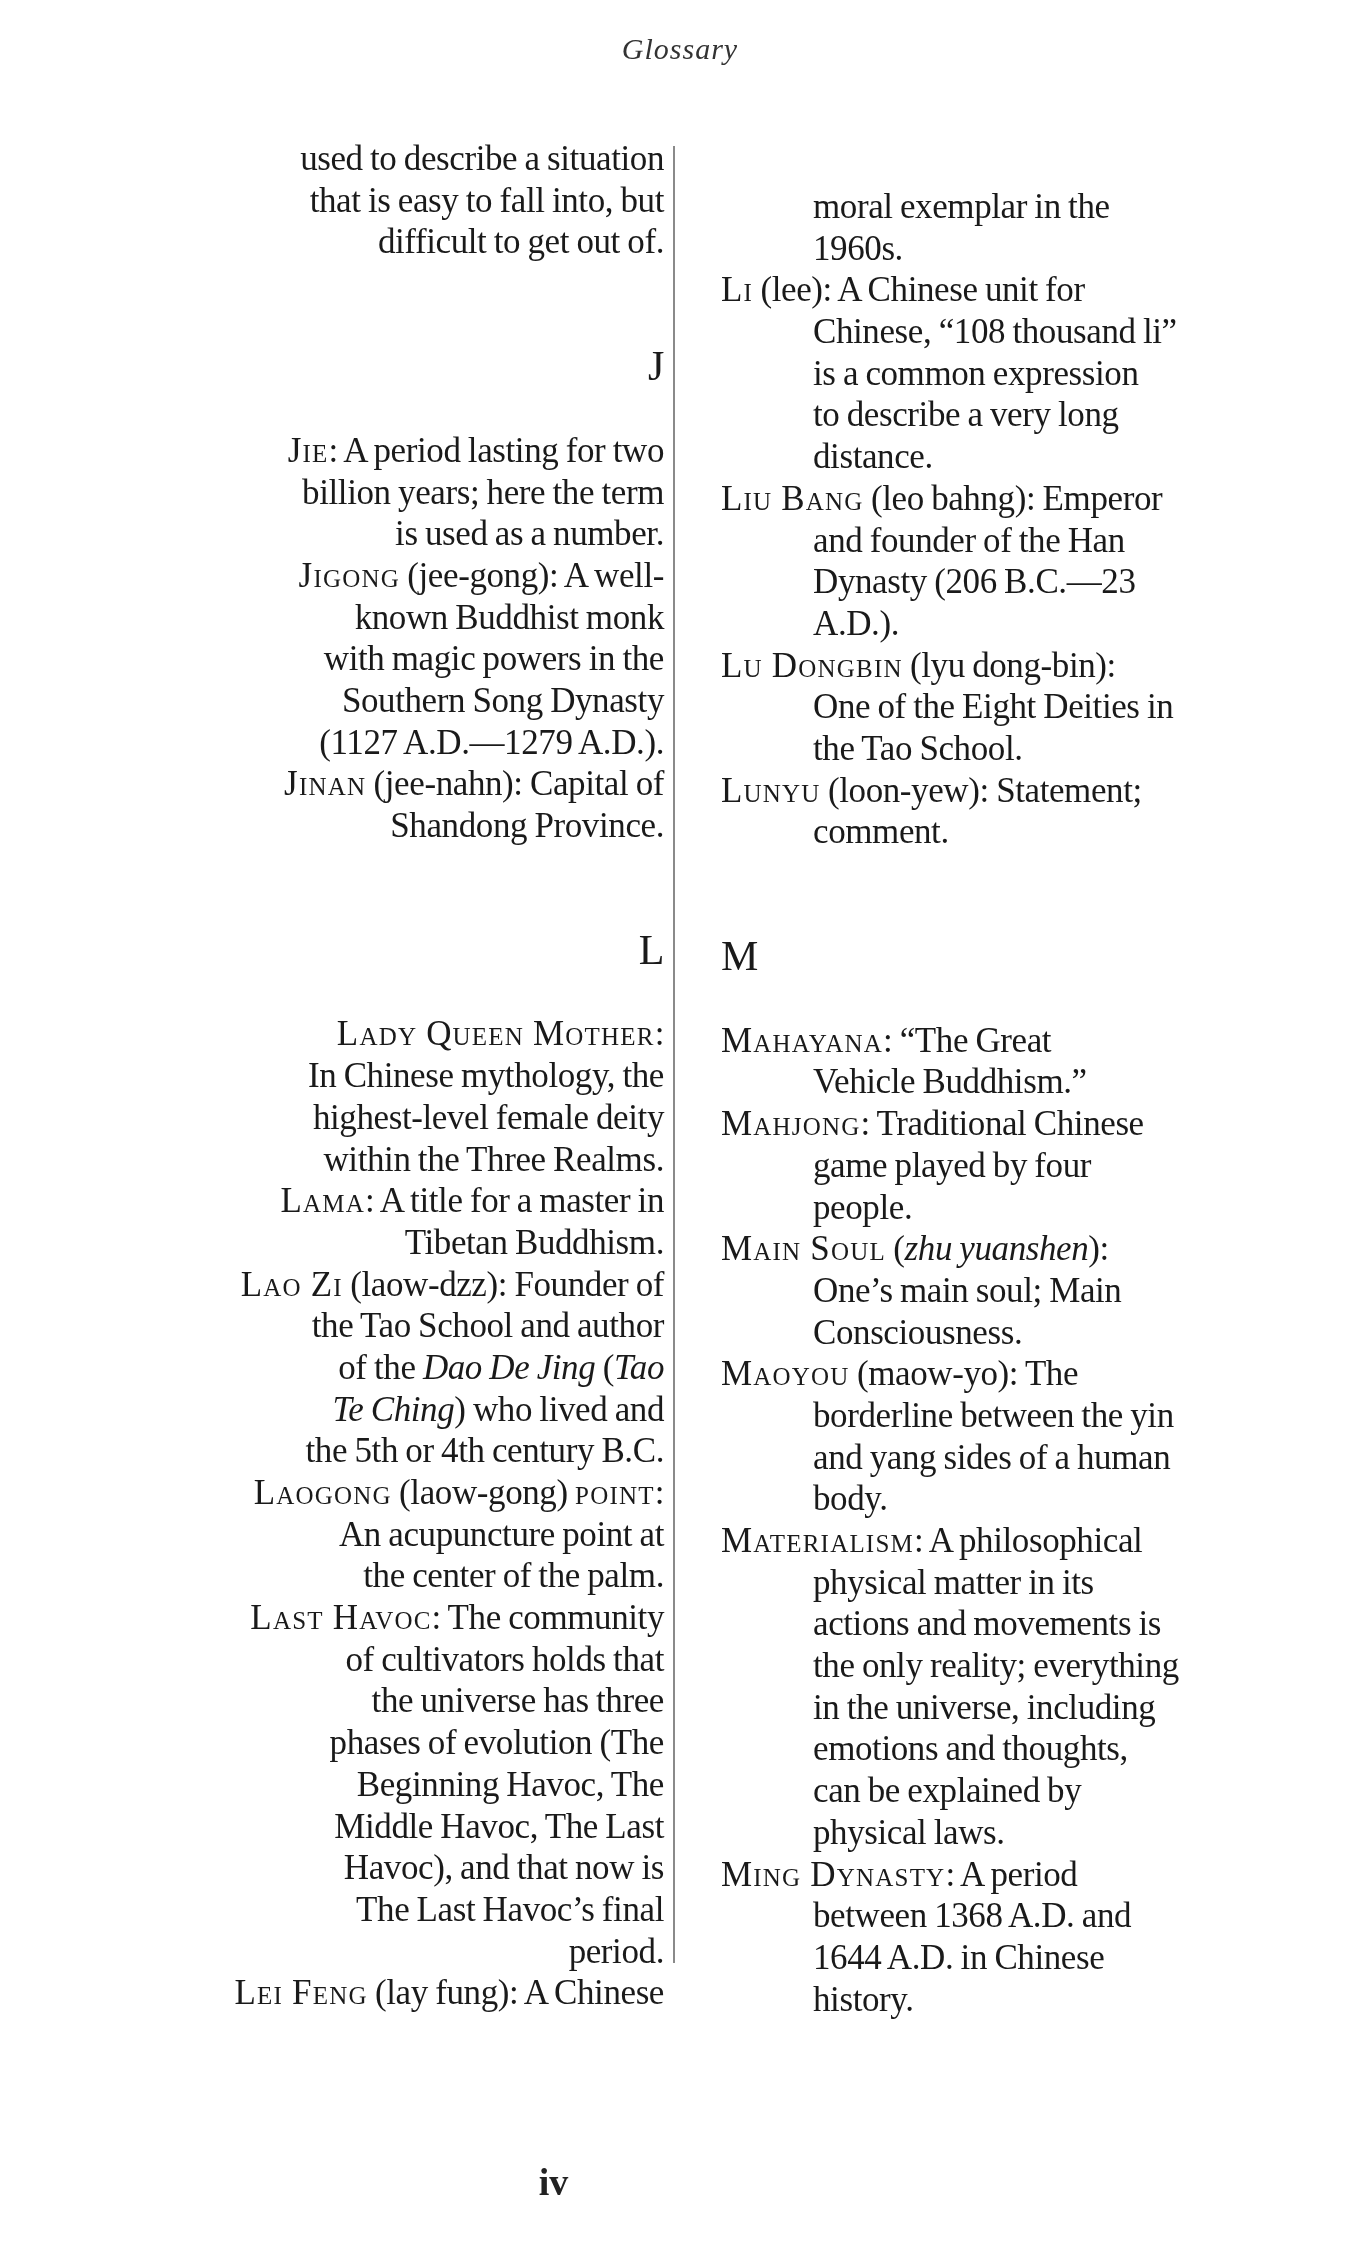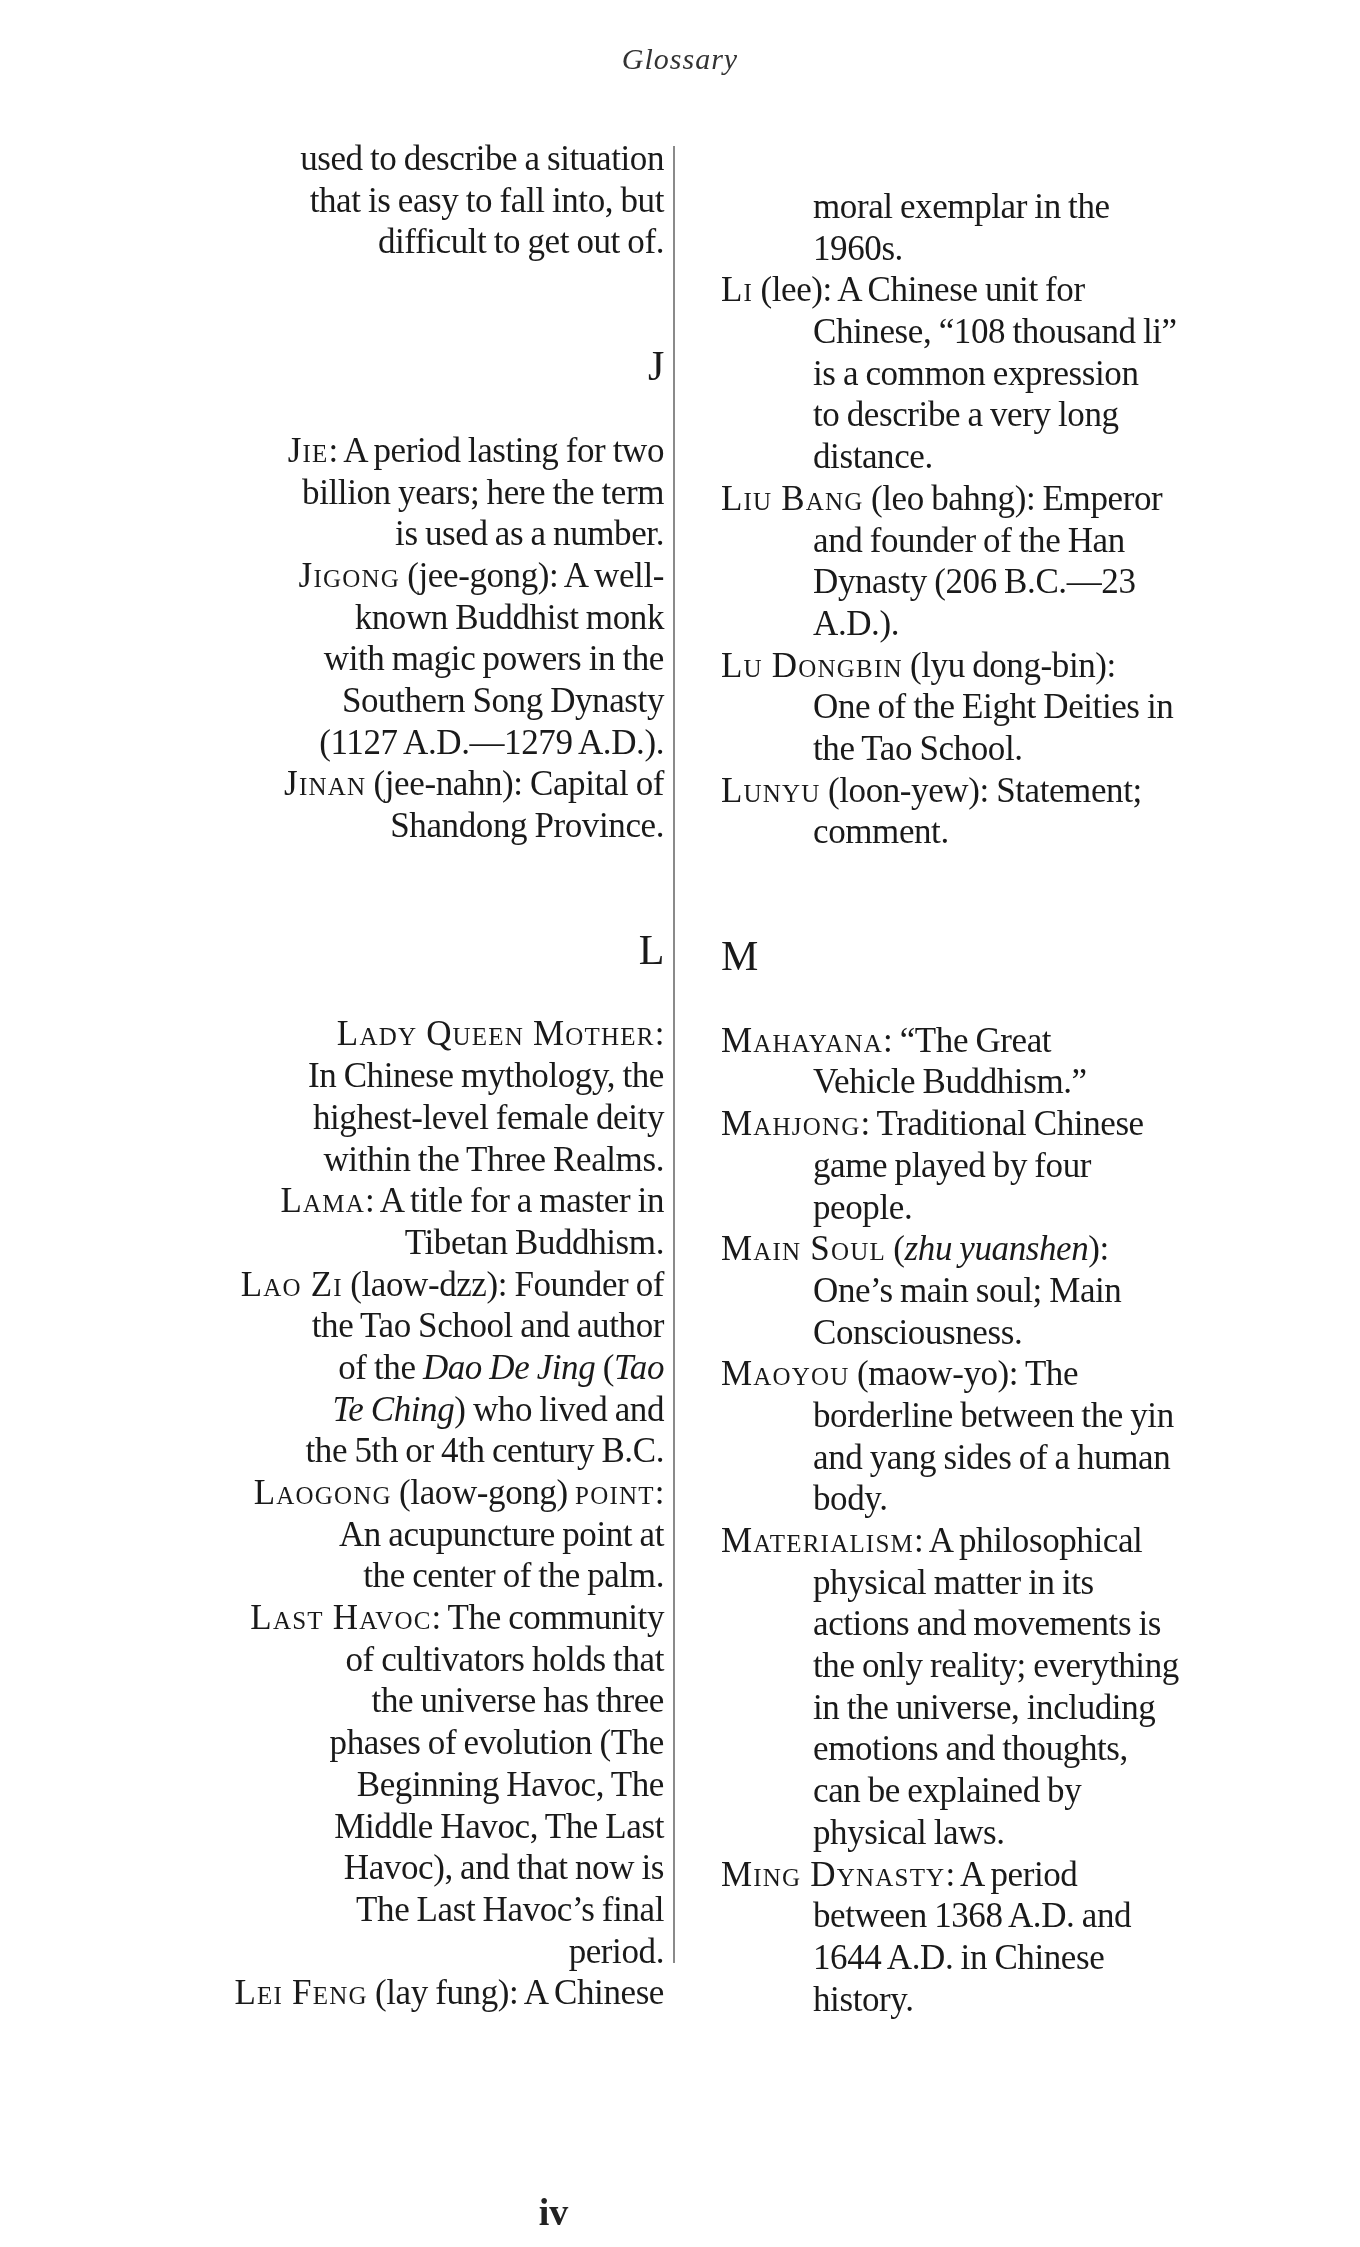--- a/index.html
+++ b/index.html
@@ -2,21 +2,21 @@
 <html><head>
 <meta charset="utf-8">
 <style>
   html, body { margin: 0; padding: 0; background: #ffffff; }
   body {
     width: 1360px; height: 2247px; position: relative; overflow: hidden;
     font-family: "Liberation Serif", "DejaVu Serif", serif;
     color: #1a1a1a;
   }
   .running-head {
-    position: absolute; left: 0; width: 1360px; top: 42px;
+    position: absolute; left: 0; width: 1360px; top: 32px;
     text-align: center; font-style: italic; font-size: 30px; letter-spacing: 1px;
     color: #333;
   }
   .divider {
     position: absolute; left: 673px; top: 146px; width: 1.5px; height: 1817px;
     background: #8a8a8a;
   }
   .column {
     position: absolute; top: 138px;
     font-size: 35px; line-height: 41.7px; letter-spacing: -0.4px;
@@ -25,21 +25,21 @@
   .col-left { left: 119px; width: 545px; text-align: right; }
   .col-right { left: 721px; width: 560px; margin-top: 48px; }
   .line { height: 41.7px; white-space: nowrap; }
   .line.cont { padding-left: 92px; }
   .line.blank { }
   .section-letter { font-size: 42px; line-height: 41.7px; height: 41.7px; }
   .sc { font-variant: small-caps; letter-spacing: 1.2px; }
   .it { font-style: italic; }
   .page-number {
     position: absolute; left: 0; width: 1107px; top: 2160px;
-    text-align: center; font-weight: bold; font-size: 38px; color: #222; margin-top: 30px;
+    text-align: center; font-weight: bold; font-size: 38px; color: #222;
   }
 </style>
 </head>
 <body>
 
 <div class="running-head">Glossary</div>
 
 <div class="divider"></div>
 
 <div class="column col-left">

